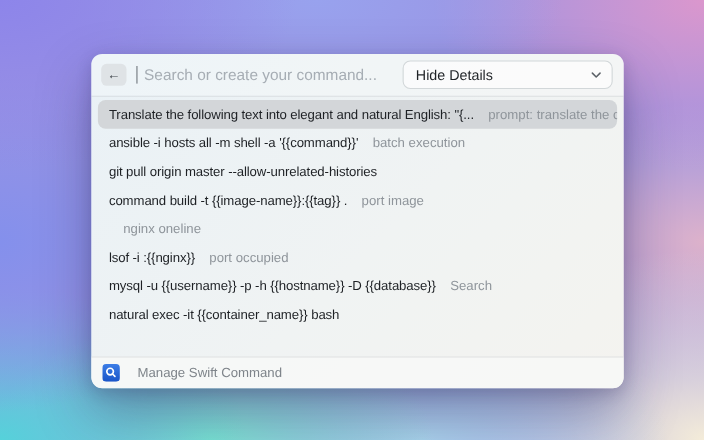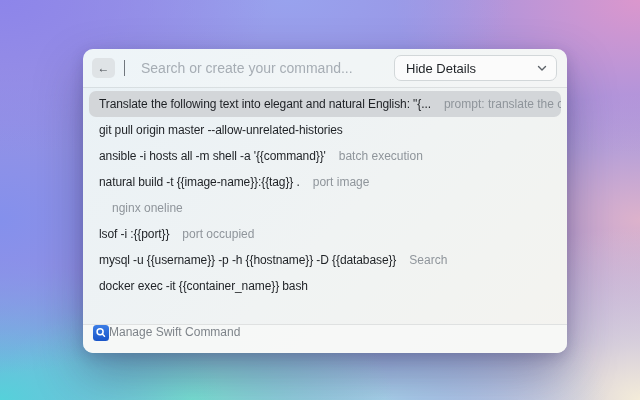--- a/index.html
+++ b/index.html
@@ -60,27 +60,27 @@
     margin-left: 9px;
     flex: 0 0 auto;
   }
   .search-input {
     flex: 1;
     border: none;
     background: transparent;
     outline: none;
     font-size: 14px;
     color: #2a2e33;
-    margin-left: 16px;
+    margin-left: 6px;
     font-family: "Liberation Sans", sans-serif;
   }
   .search-input::placeholder { color: #a6adb4; }
   .details-select {
     flex: 0 0 auto;
-    width: 163px; height: 26px;
+    width: 191px; height: 26px;
     border: 1px solid #d2d7d9;
     border-radius: 7px;
     background: rgba(253,254,254,0.72);
     display: flex;
     align-items: center;
     padding: 0 9px 0 11px;
     cursor: pointer;
   }
   .details-select .label {
     flex: 1;
@@ -114,22 +114,22 @@
     font-size: 12px;
     color: #8f959b;
     margin-left: 13px;
   }
 
   
   .footer {
     flex: 0 0 29px;
     height: 29px;
     display: flex;
-    align-items: flex-start;
-    gap: 0;
+    align-items: center;
+    gap: 16px;
     padding: 0 10px;
     border-top: 1px solid rgba(20,30,40,0.10);
     background: rgba(248,249,248,0.75);
   }
   .app-icon {
     width: 16px; height: 16px;
     flex: 0 0 auto;
     display: flex;
   }
   .app-label { font-size: 12px; color: #7e848a; flex: 1; }
@@ -172,43 +172,43 @@
       </span>
     </div>
   </div>
 
   <div class="list">
       <div class="row selected">
         <span class="title">Translate the following text into elegant and natural English: "{...</span>
         <span class="subtitle">prompt: translate the clipboard text into English</span>
       </div>
       <div class="row">
-        <span class="title">git pull origin master --allow-unrelated-histories</span>
-      </div>
-      <div class="row">
         <span class="title">ansible -i hosts all -m shell -a '{{command}}'</span>
         <span class="subtitle">batch execution</span>
       </div>
       <div class="row">
-        <span class="title">natural build -t {{image-name}}:{{tag}} .</span>
+        <span class="title">git pull origin master --allow-unrelated-histories</span>
+      </div>
+      <div class="row">
+        <span class="title">command build -t {{image-name}}:{{tag}} .</span>
         <span class="subtitle">port image</span>
       </div>
       <div class="row">
         <span class="subtitle">nginx oneline</span>
       </div>
       <div class="row">
-        <span class="title">lsof -i :{{port}}</span>
+        <span class="title">lsof -i :{{nginx}}</span>
         <span class="subtitle">port occupied</span>
       </div>
       <div class="row">
         <span class="title">mysql -u {{username}} -p -h {{hostname}} -D {{database}}</span>
         <span class="subtitle">Search</span>
       </div>
       <div class="row">
-        <span class="title">docker exec -it {{container_name}} bash</span>
+        <span class="title">natural exec -it {{container_name}} bash</span>
       </div>
     </div>
 
   <div class="footer">
     <span class="app-icon">
       <svg width="16" height="16" viewBox="0 0 16 16">
         <defs>
           <linearGradient id="bgrad" x1="0" y1="0" x2="0" y2="1">
             <stop offset="0" stop-color="#3b7de6"></stop>
             <stop offset="1" stop-color="#1a55c8"></stop>

